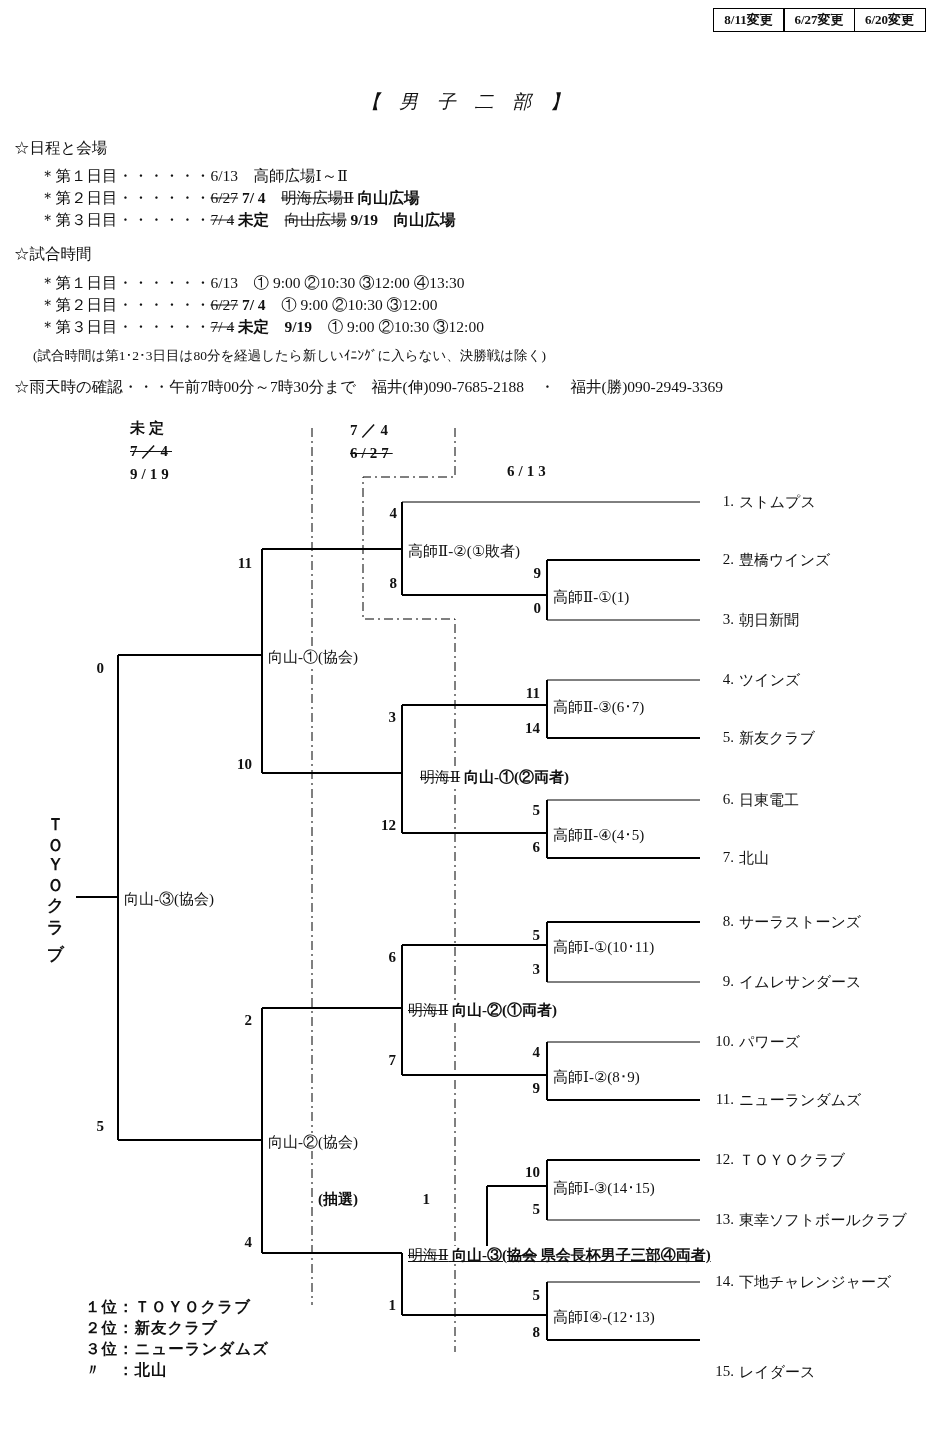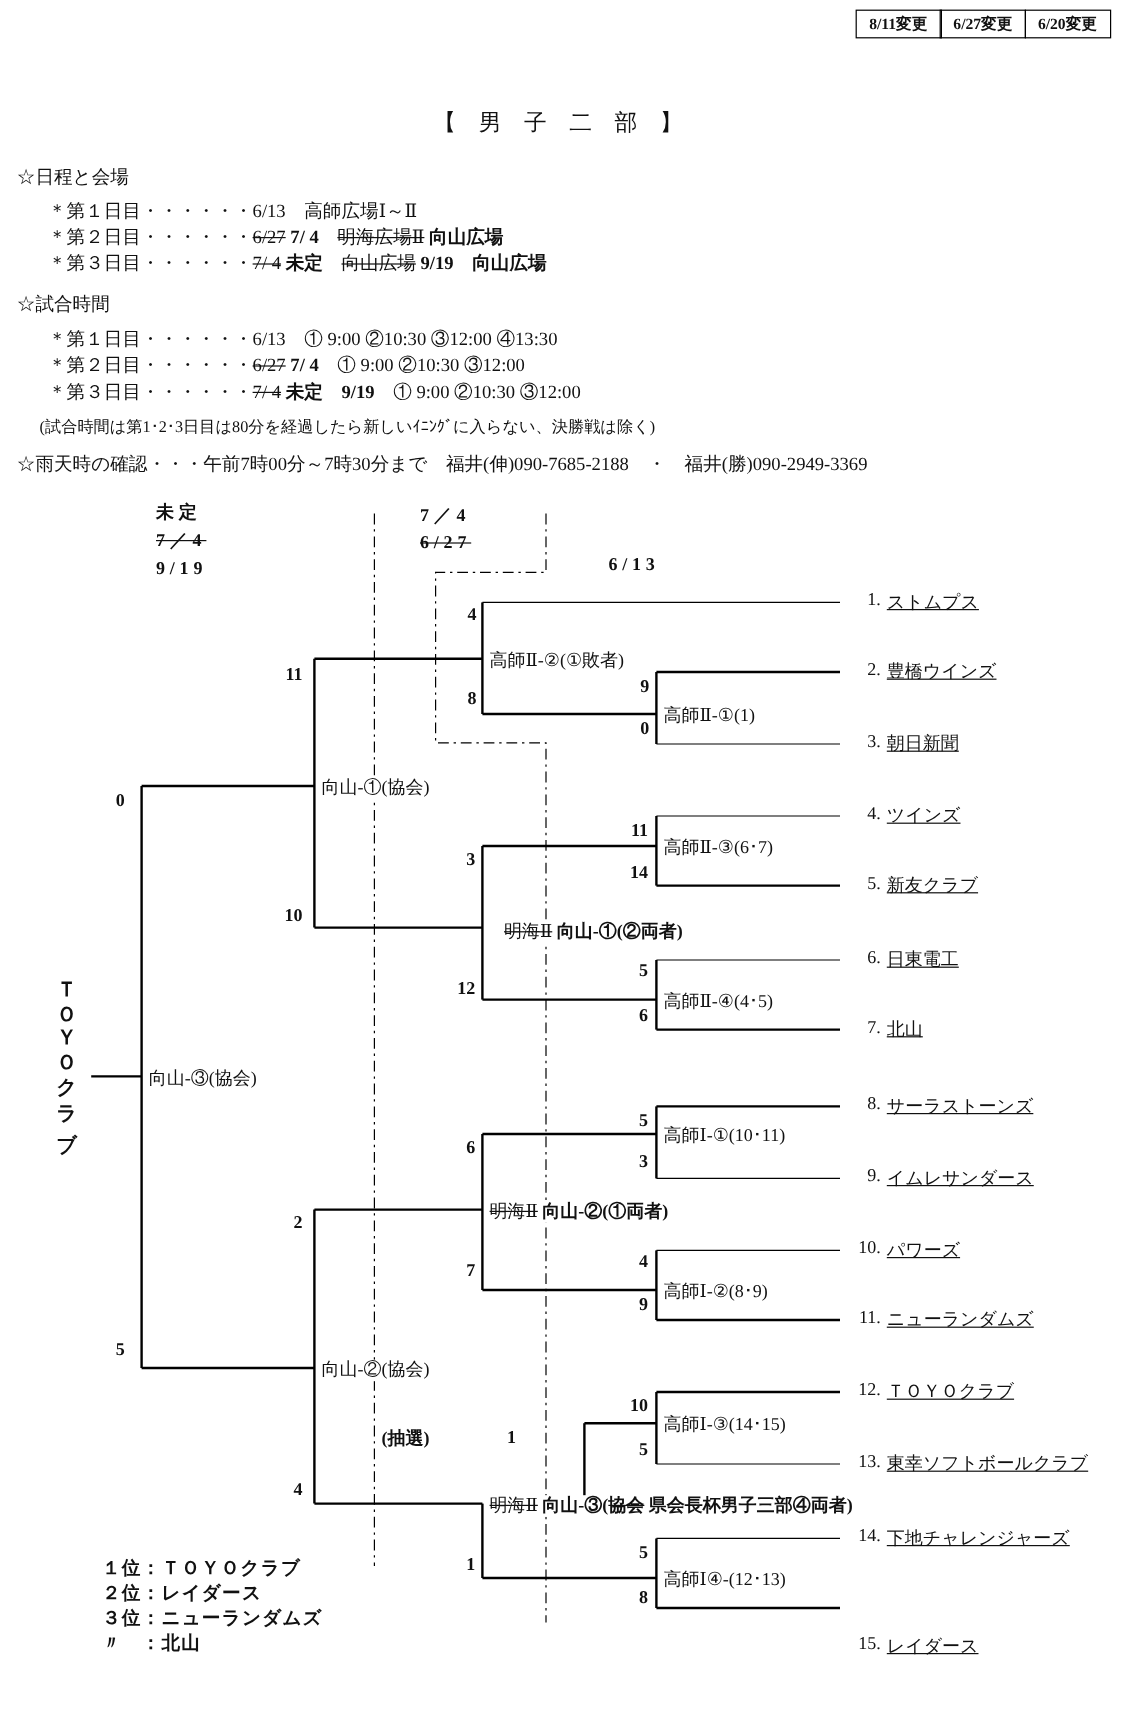--- a/index.html
+++ b/index.html
@@ -10,42 +10,42 @@
     overflow:hidden;
   }
   .abs{position:absolute;}
   .vcenter{transform:translateY(-50%);white-space:pre;}
   .title{
     position:absolute;left:0;top:57px;width:100%;text-align:center;
     font-size:22px;letter-spacing:2px;transform:translateY(-50%);
   }
   .subtitle{
     position:absolute;left:0;top:102px;width:100%;text-align:center;
-    font-size:19px;letter-spacing:7px;transform:translateY(-50%);
+    font-size:19px;letter-spacing:7px;transform:translateY(-50%);font-style:italic;
   }
   .rev-boxes{position:absolute;left:714px;top:8px;display:flex;}
   .rev-box{
     width:70px;height:22px;border:1.5px solid #000;margin-left:-1.5px;
     display:flex;align-items:center;justify-content:center;
     font-weight:bold;font-size:13px;letter-spacing:0;
   }
   .info-line{font-size:15.5px;}
   .info-line.small{font-size:13.5px;}
   .seg-bold{font-weight:bold;}
   .seg-strike{text-decoration:line-through;}
   .bracket-label{
     font-size:15px;background:#fff;padding:0 2px;line-height:18px;
   }
   .score{
     font-size:15px;font-weight:bold;
     transform:translate(-100%,-50%);white-space:pre;
   }
   .team{display:flex;font-size:15px;transform:translateY(-50%);}
   .team .num{width:26px;text-align:right;}
-  .team .nm{margin-left:5px;white-space:pre;text-decoration:underline;}
+  .team .nm{margin-left:5px;white-space:pre;}
   .date-header{
     font-weight:bold;font-size:15px;letter-spacing:4px;line-height:23px;
     text-align:left;white-space:pre;
   }
   .champion{
     writing-mode:vertical-rl;text-orientation:upright;
     font-size:17px;font-weight:bold;letter-spacing:3px;white-space:pre;
   }
   .rank-line{font-size:15.5px;font-weight:bold;letter-spacing:1px;white-space:pre;}
   .footer{
@@ -196,21 +196,21 @@
       </div>
       <div class="abs vcenter bracket-label" style="left: 406px; top: 551px;"><span>高師Ⅱ-②(①敗者)</span></div>
       <div class="abs vcenter bracket-label" style="left: 551px; top: 597px;"><span>高師Ⅱ-①(1)</span></div>
       <div class="abs vcenter bracket-label" style="left: 551px; top: 707px;"><span>高師Ⅱ-③(6･7)</span></div>
       <div class="abs vcenter bracket-label" style="left: 418px; top: 777px;"><span class="seg-strike">明海Ⅱ</span><span> </span><span class="seg-bold">向山-①(②両者)</span></div>
       <div class="abs vcenter bracket-label" style="left: 551px; top: 835px;"><span>高師Ⅱ-④(4･5)</span></div>
       <div class="abs vcenter bracket-label" style="left: 551px; top: 947px;"><span>高師Ⅰ-①(10･11)</span></div>
       <div class="abs vcenter bracket-label" style="left: 406px; top: 1010px;"><span class="seg-strike">明海Ⅱ</span><span> </span><span class="seg-bold">向山-②(①両者)</span></div>
       <div class="abs vcenter bracket-label" style="left: 551px; top: 1077px;"><span>高師Ⅰ-②(8･9)</span></div>
       <div class="abs vcenter bracket-label" style="left: 551px; top: 1188px;"><span>高師Ⅰ-③(14･15)</span></div>
-      <div class="abs vcenter bracket-label" style="left: 406px; top: 1255px;"><span class="seg-strike">明海Ⅱ</span><span> </span><span class="seg-bold">向山-③(</span><span class="seg-bold seg-strike">協会</span><span class="seg-bold"> 県会長杯男子三部④両者)</span></div>
+      <div class="abs vcenter bracket-label" style="left: 406px; top: 1255px; text-decoration: underline;"><span class="seg-strike">明海Ⅱ</span><span> </span><span class="seg-bold">向山-③(</span><span class="seg-bold seg-strike">協会</span><span class="seg-bold"> 県会長杯男子三部④両者)</span></div>
       <div class="abs vcenter bracket-label" style="left: 551px; top: 1317px;"><span>高師Ⅰ④-(12･13)</span></div>
       <div class="abs vcenter bracket-label" style="left: 266px; top: 657px;"><span>向山-①(協会)</span></div>
       <div class="abs vcenter bracket-label" style="left: 266px; top: 1142px;"><span>向山-②(協会)</span></div>
       <div class="abs vcenter bracket-label" style="left: 122px; top: 899px;"><span>向山-③(協会)</span></div>
       <div class="abs vcenter bracket-label" style="left: 316px; top: 1199px;"><span class="seg-bold">(抽選)</span></div>
       <div class="abs score" style="left: 397px; top: 513px;">4</div>
       <div class="abs score" style="left: 397px; top: 583px;">8</div>
       <div class="abs score" style="left: 541px; top: 573px;">9</div>
       <div class="abs score" style="left: 541px; top: 608px;">0</div>
       <div class="abs score" style="left: 396px; top: 717px;">3</div>
@@ -234,18 +234,18 @@
       <div class="abs score" style="left: 252px; top: 563px;">11</div>
       <div class="abs score" style="left: 252px; top: 764px;">10</div>
       <div class="abs score" style="left: 252px; top: 1020px;">2</div>
       <div class="abs score" style="left: 252px; top: 1242px;">4</div>
       <div class="abs score" style="left: 104px; top: 668px;">0</div>
       <div class="abs score" style="left: 104px; top: 1126px;">5</div>
     </div>
 
   <div id="rankings">
       <div class="abs vcenter rank-line" style="left: 85px; top: 1307px;">１位：ＴＯＹＯクラブ</div>
-      <div class="abs vcenter rank-line" style="left: 85px; top: 1328px;">２位：レイダース</div>
+      <div class="abs vcenter rank-line" style="left: 85px; top: 1328px;">２位：新友クラブ</div>
       <div class="abs vcenter rank-line" style="left: 85px; top: 1349px;">３位：ニューランダムズ</div>
       <div class="abs vcenter rank-line" style="left: 85px; top: 1370px;">〃　：北山</div>
     </div>
 
 </div>
 
 </body></html>

